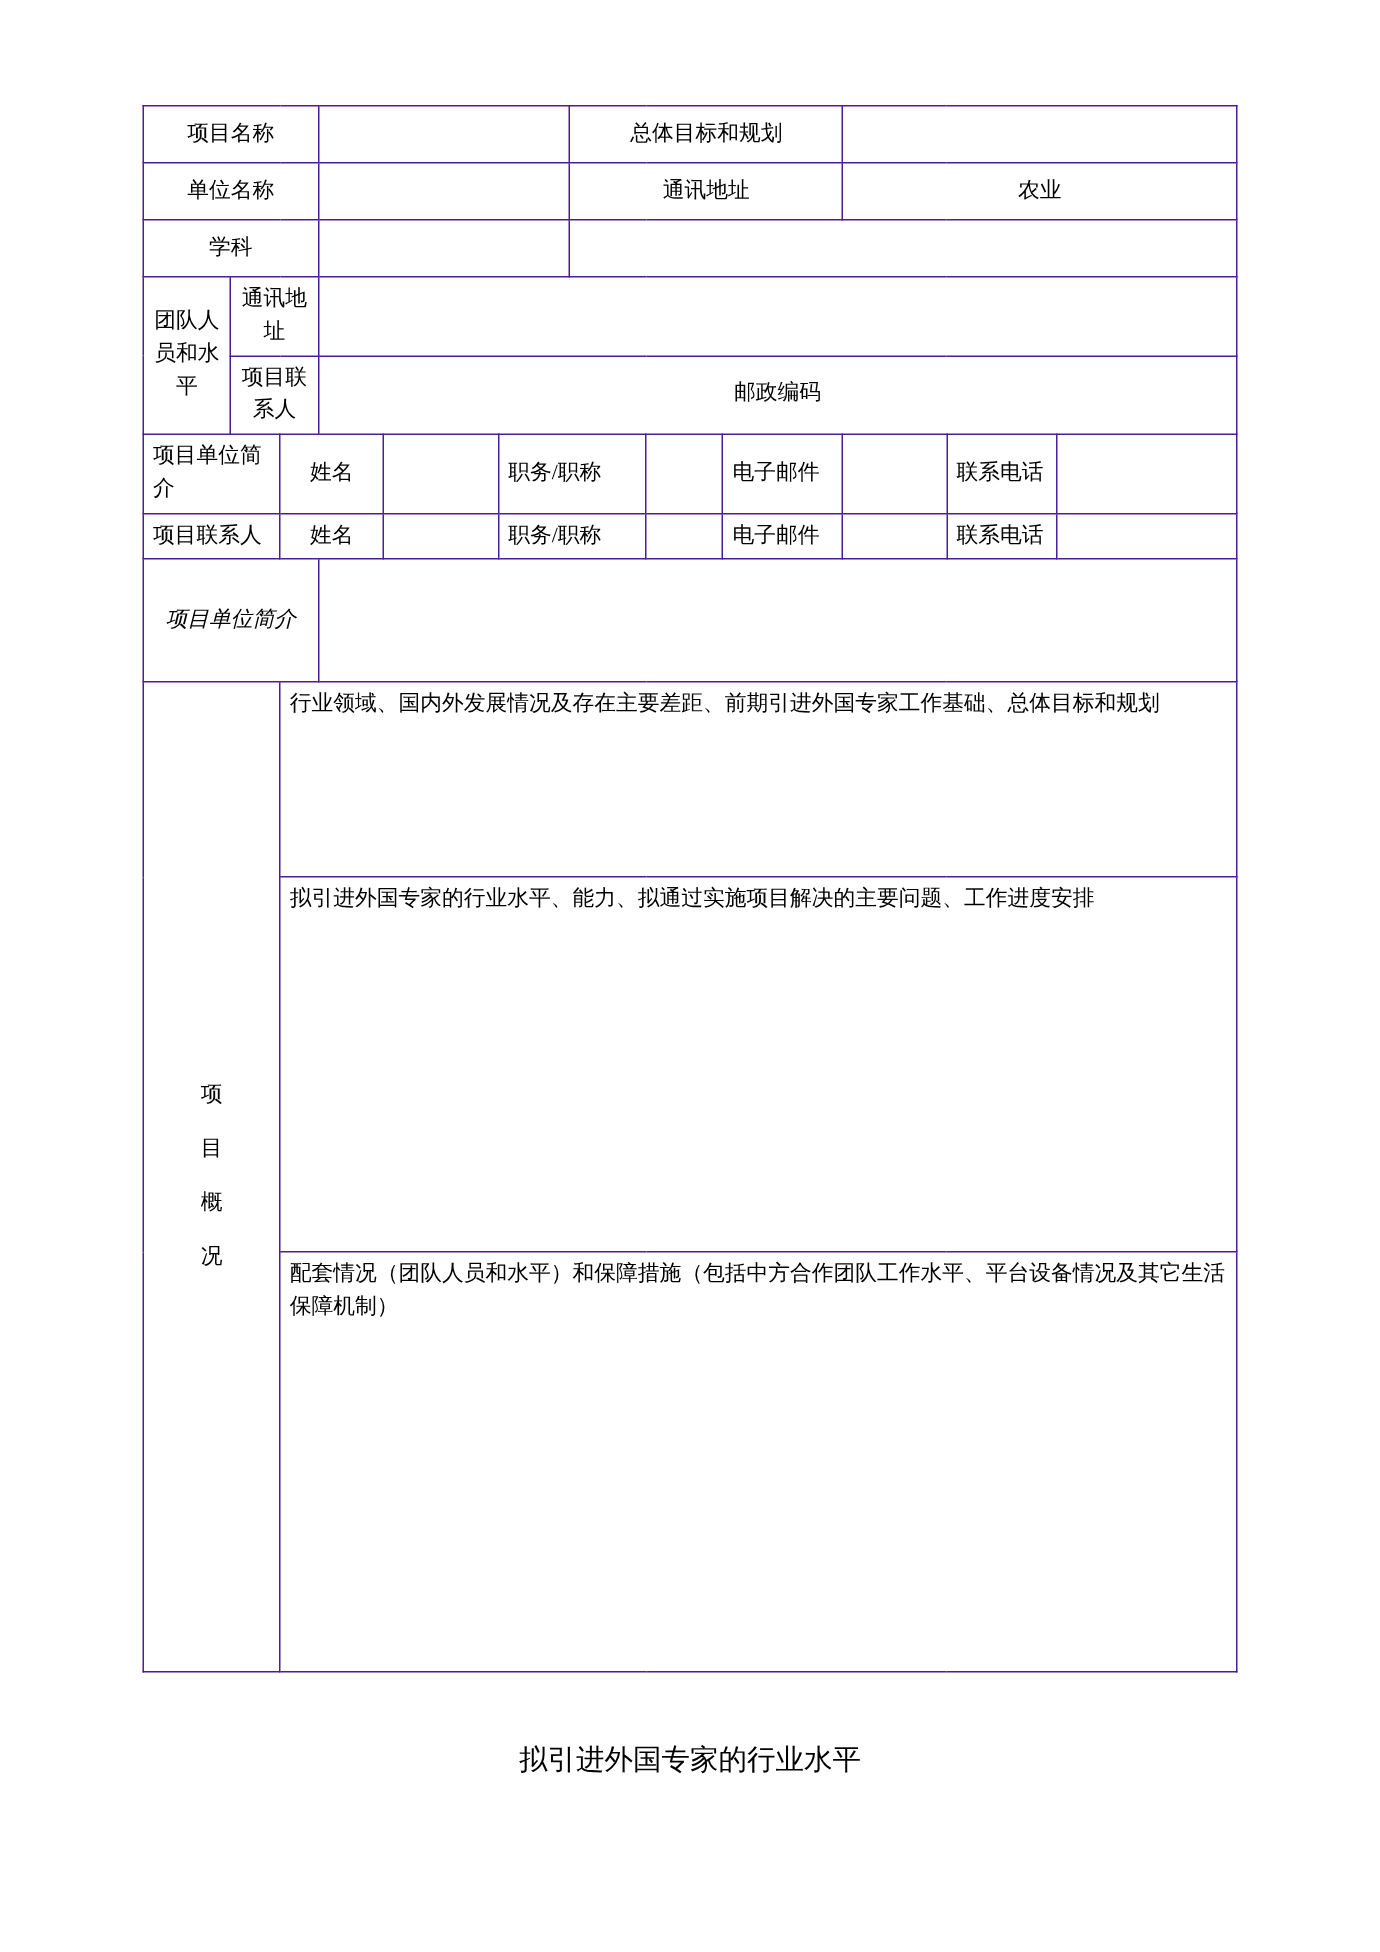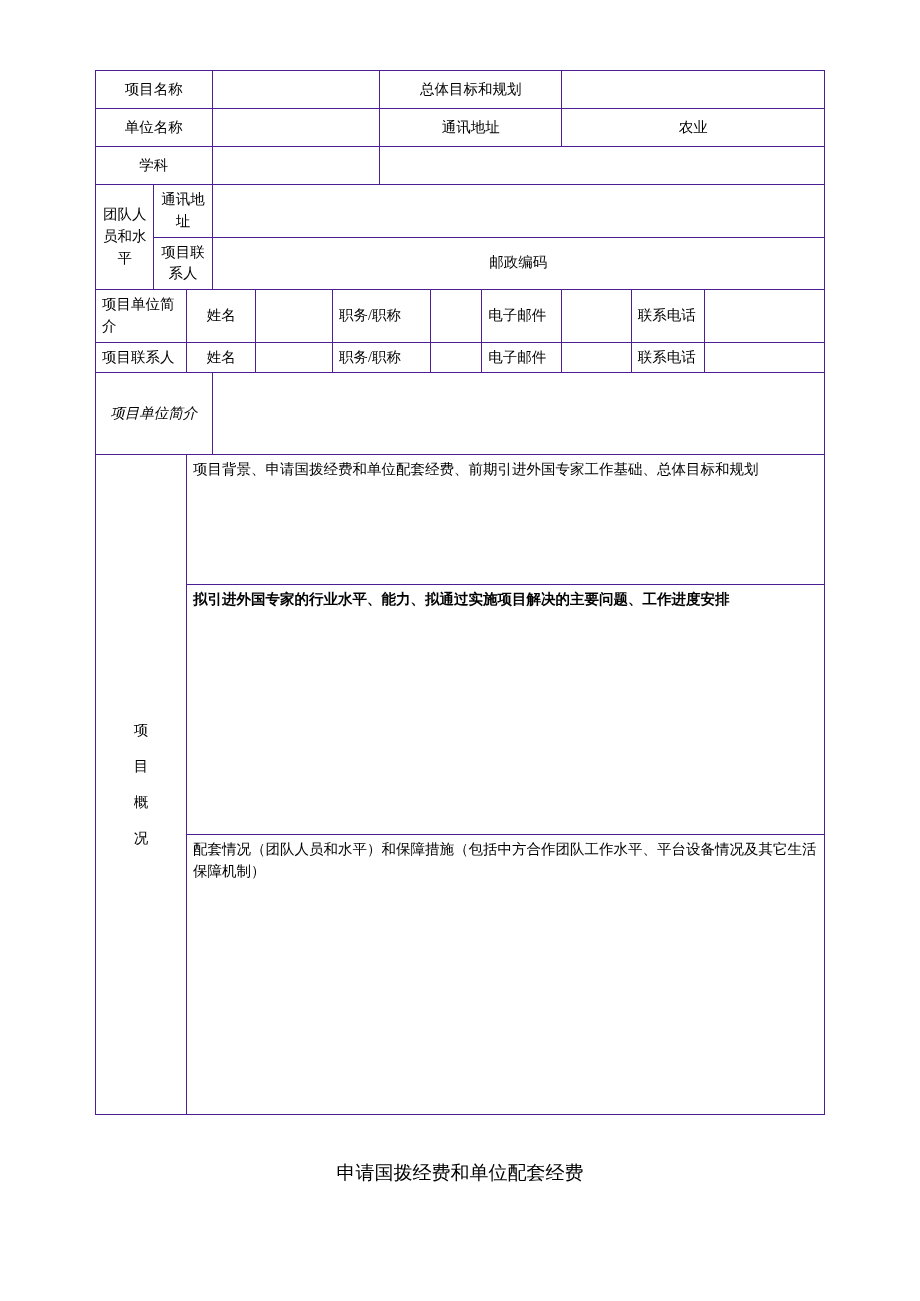--- a/index.html
+++ b/index.html
@@ -36,21 +36,21 @@
       display: block;
       margin: 14px 0;
     }
     .section-title {
       text-align: center;
       font-size: 19px;
       margin-top: 45px;
     }
     .intro-row { height: 82px; font-style: italic; }
     .sec1 { height: 130px; }
-    .sec2 { height: 250px; font-weight: bold; }
+    .sec2 { height: 250px; }
     .sec3 { height: 280px; }
   </style>
 </head>
 <body>
 
 <table>
   <colgroup>
     <col style="width:8%">
     <col style="width:4.5%">
     <col style="width:3.5%">
@@ -128,25 +128,25 @@
     <td colspan="11"></td>
   </tr>
 
   <tr>
     <td class="overview-label" colspan="2" rowspan="3">
       <span>项</span>
       <span>目</span>
       <span>概</span>
       <span>况</span>
     </td>
-    <td class="va-top sec1" colspan="12">项目背景、申请国拨经费和单位配套经费、前期引进外国专家工作基础、总体目标和规划</td>
+    <td class="va-top sec1" colspan="12">行业领域、国内外发展情况及存在主要差距、前期引进外国专家工作基础、总体目标和规划</td>
   </tr>
   <tr>
     <td class="va-top sec2" colspan="12">拟引进外国专家的行业水平、能力、拟通过实施项目解决的主要问题、工作进度安排</td>
   </tr>
   <tr>
     <td class="va-top sec3" colspan="12">配套情况（团队人员和水平）和保障措施（包括中方合作团队工作水平、平台设备情况及其它生活保障机制）</td>
   </tr>
 
 </tbody>
   </table>
 
-<div class="section-title">申请国拨经费和单位配套经费</div>
+<div class="section-title">拟引进外国专家的行业水平</div>
 
 </body></html>

